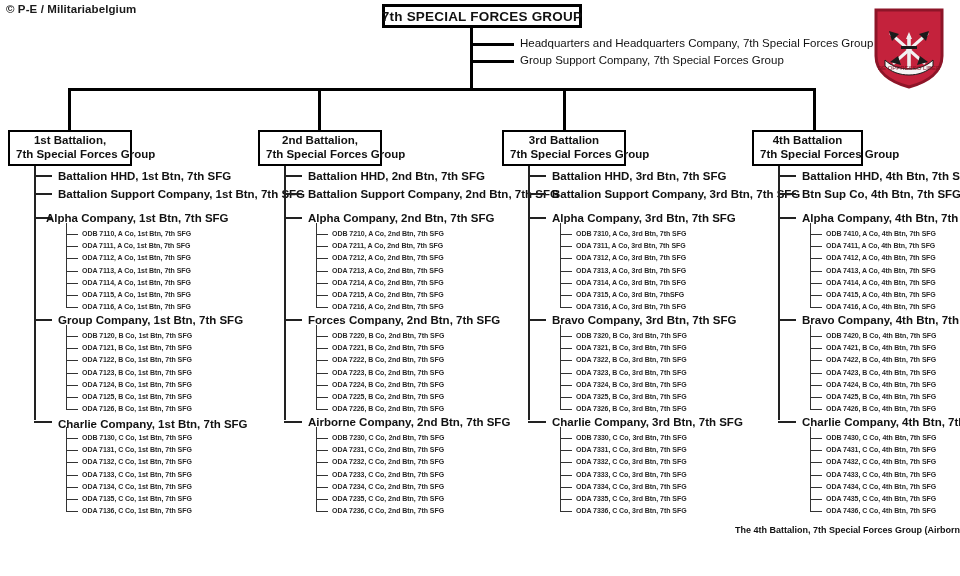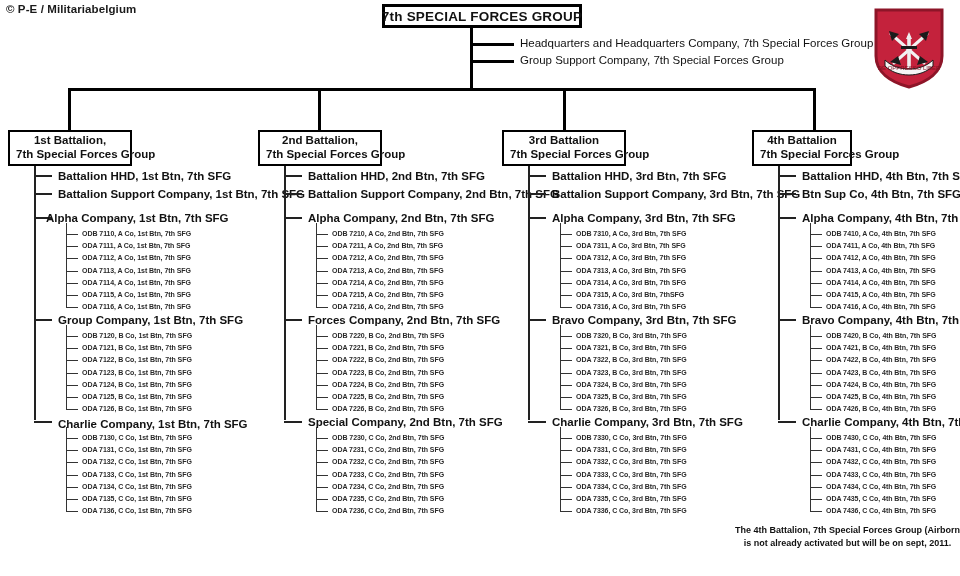--- a/index.html
+++ b/index.html
@@ -274,21 +274,21 @@
       <div class="oda-row" style="left: 74px; top: 226.4px;">ODA 7222, B Co, 2nd Btn, 7th SFG</div>
       <div class="hline-hair" style="left: 58px; top: 242.6px; width: 12px;"></div>
       <div class="oda-row" style="left: 74px; top: 238.6px;">ODA 7223, B Co, 2nd Btn, 7th SFG</div>
       <div class="hline-hair" style="left: 58px; top: 254.8px; width: 12px;"></div>
       <div class="oda-row" style="left: 74px; top: 250.8px;">ODA 7224, B Co, 2nd Btn, 7th SFG</div>
       <div class="hline-hair" style="left: 58px; top: 267px; width: 12px;"></div>
       <div class="oda-row" style="left: 74px; top: 263px;">ODA 7225, B Co, 2nd Btn, 7th SFG</div>
       <div class="hline-hair" style="left: 58px; top: 279.2px; width: 12px;"></div>
       <div class="oda-row" style="left: 74px; top: 275.2px;">ODA 7226, B Co, 2nd Btn, 7th SFG</div>
       <div class="hline-thin" style="left: 26px; top: 291px; width: 18px;"></div>
-      <div class="co-row" style="left: 50px; top: 286px;">Special Company, 2nd Btn, 7th SFG</div>
+      <div class="co-row" style="left: 50px; top: 286px;">Airborne Company, 2nd Btn, 7th SFG</div>
       <div class="vline-hair" style="left: 58px; top: 297px; height: 84.2px;"></div>
       <div class="hline-hair" style="left: 58px; top: 308px; width: 12px;"></div>
       <div class="oda-row" style="left: 74px; top: 304px;">ODB 7230, C Co, 2nd Btn, 7th SFG</div>
       <div class="hline-hair" style="left: 58px; top: 320.2px; width: 12px;"></div>
       <div class="oda-row" style="left: 74px; top: 316.2px;">ODA 7231, C Co, 2nd Btn, 7th SFG</div>
       <div class="hline-hair" style="left: 58px; top: 332.4px; width: 12px;"></div>
       <div class="oda-row" style="left: 74px; top: 328.4px;">ODA 7232, C Co, 2nd Btn, 7th SFG</div>
       <div class="hline-hair" style="left: 58px; top: 344.6px; width: 12px;"></div>
       <div class="oda-row" style="left: 74px; top: 340.6px;">ODA 7233, C Co, 2nd Btn, 7th SFG</div>
       <div class="hline-hair" style="left: 58px; top: 356.8px; width: 12px;"></div>
@@ -354,21 +354,21 @@
       <div class="hline-hair" style="left: 58px; top: 344.6px; width: 12px;"></div>
       <div class="oda-row" style="left: 74px; top: 340.6px;">ODA 7333, C Co, 3rd Btn, 7th SFG</div>
       <div class="hline-hair" style="left: 58px; top: 356.8px; width: 12px;"></div>
       <div class="oda-row" style="left: 74px; top: 352.8px;">ODA 7334, C Co, 3rd Btn, 7th SFG</div>
       <div class="hline-hair" style="left: 58px; top: 369px; width: 12px;"></div>
       <div class="oda-row" style="left: 74px; top: 365px;">ODA 7335, C Co, 3rd Btn, 7th SFG</div>
       <div class="hline-hair" style="left: 58px; top: 381.2px; width: 12px;"></div>
       <div class="oda-row" style="left: 74px; top: 377.2px;">ODA 7336, C Co, 3rd Btn, 7th SFG</div>
     </div>
     <div class="bn-col" style="left: 752px; width: 240px;">
-      <div class="bn-box" style="left: 0px; width: 100px;">
+      <div class="bn-box" style="left: 0px; width: 111px;">
         <span class="l1">4th Battalion</span>
         <span class="l2">7th Special Forces Group</span>
       </div>
       <div class="vline-thin" style="left: 26px; top: 36px; height: 254px;"></div>
       <div class="hline-thin" style="left: 26px; top: 45px; width: 18px;"></div>
       <div class="co-row" style="left: 50px; top: 40px;">Battalion HHD, 4th Btn, 7th SFG</div>
       <div class="hline-thin" style="left: 26px; top: 63px; width: 18px;"></div>
       <div class="co-row" style="left: 50px; top: 58px;">Btn  Sup Co, 4th Btn, 7th SFG</div>
       <div class="hline-thin" style="left: 26px; top: 87px; width: 18px;"></div>
       <div class="co-row" style="left: 50px; top: 82px;">Alpha Company, 4th Btn, 7th SFG</div>
@@ -419,14 +419,13 @@
       <div class="oda-row" style="left: 74px; top: 352.8px;">ODA 7434, C Co, 4th Btn, 7th SFG</div>
       <div class="hline-hair" style="left: 58px; top: 369px; width: 12px;"></div>
       <div class="oda-row" style="left: 74px; top: 365px;">ODA 7435, C Co, 4th Btn, 7th SFG</div>
       <div class="hline-hair" style="left: 58px; top: 381.2px; width: 12px;"></div>
       <div class="oda-row" style="left: 74px; top: 377.2px;">ODA 7436, C Co, 4th Btn, 7th SFG</div>
     </div>
   </div>
 
 <div id="footnote">
   <span>The 4th Battalion, 7th Special Forces Group (Airborne),</span>
-  <span>is not already activated but will be on sept, 2011.</span>
 </div>
 
 </body></html>

